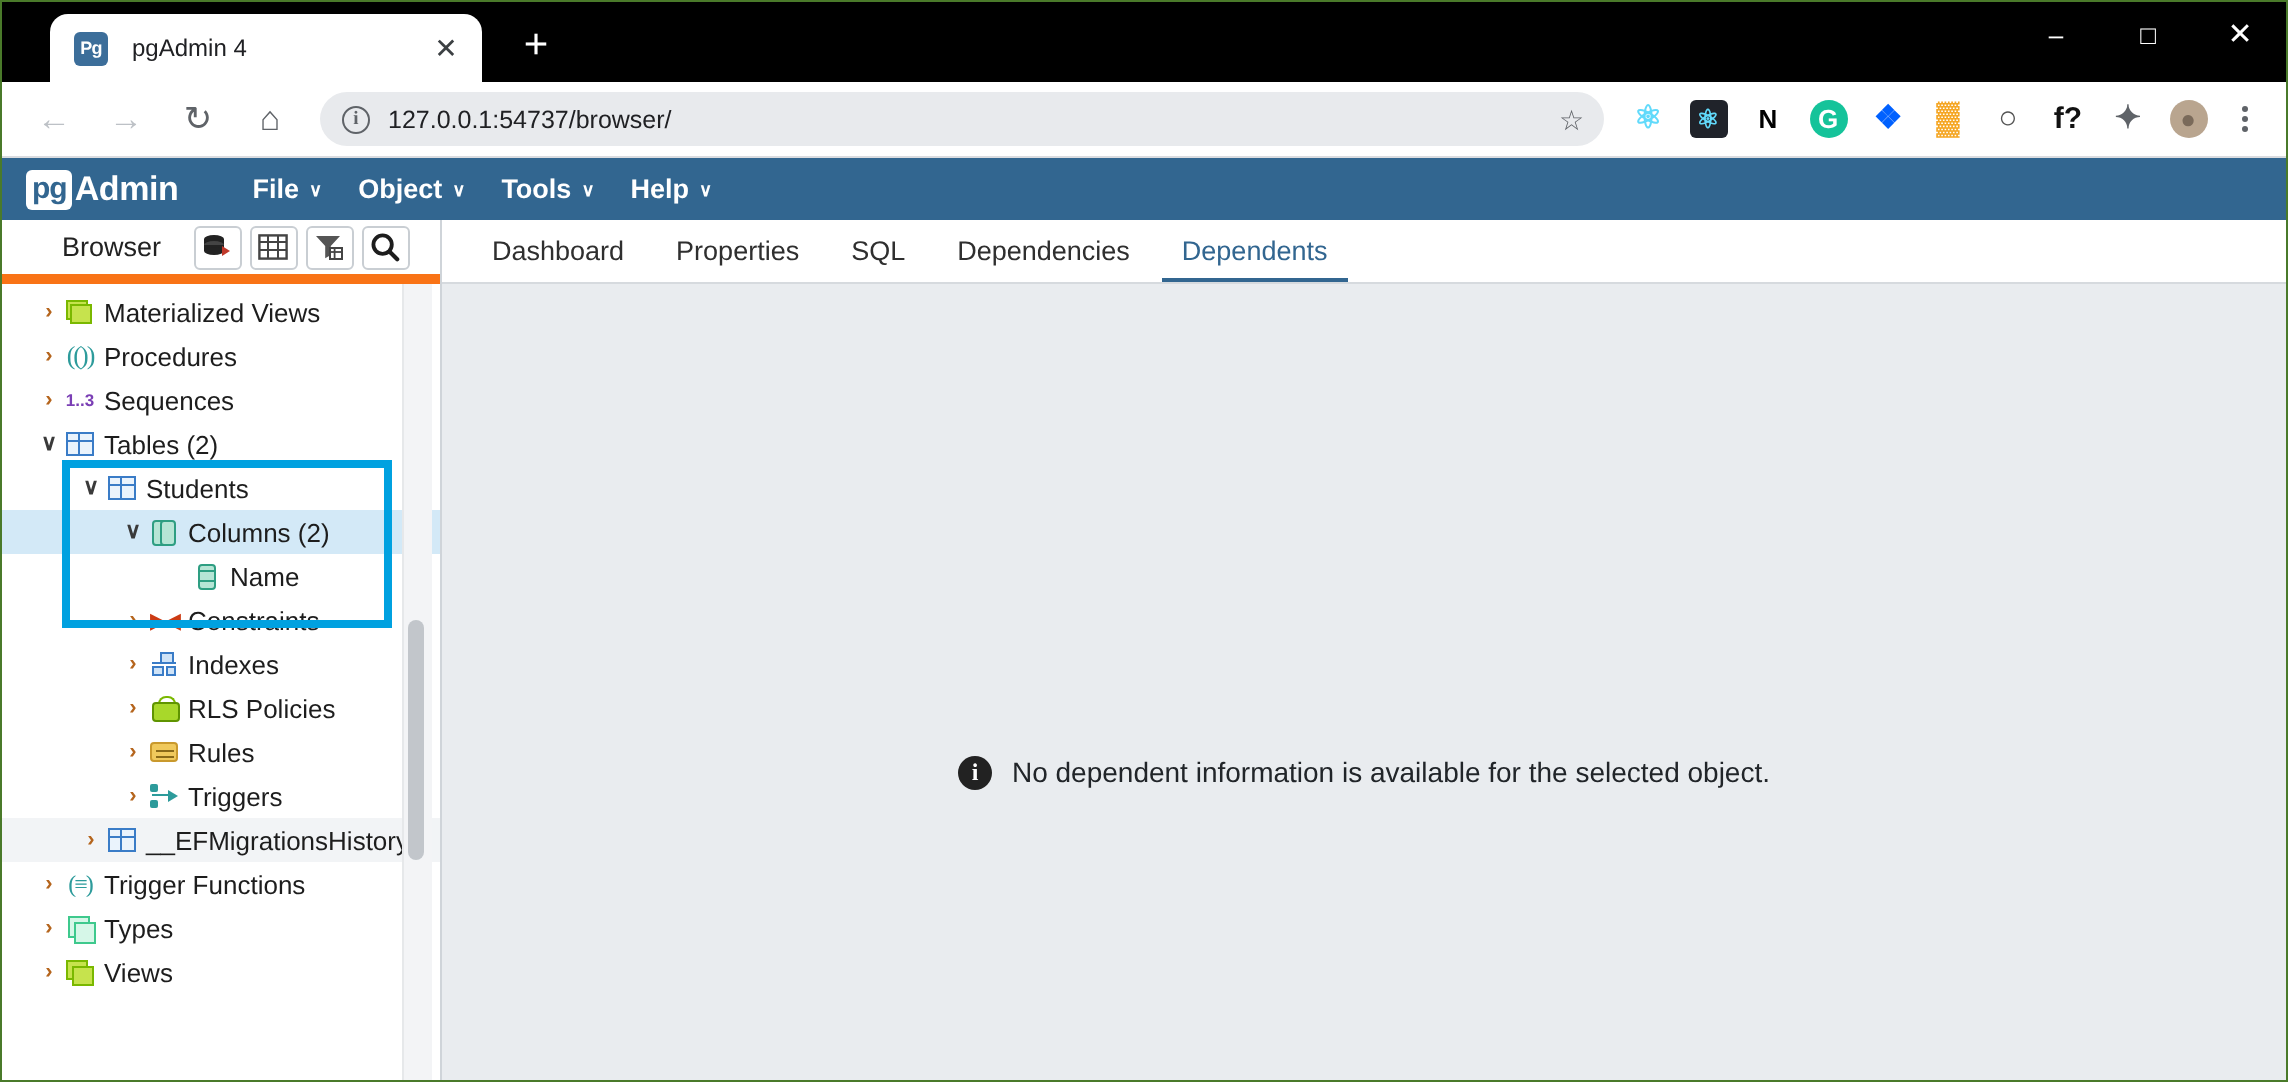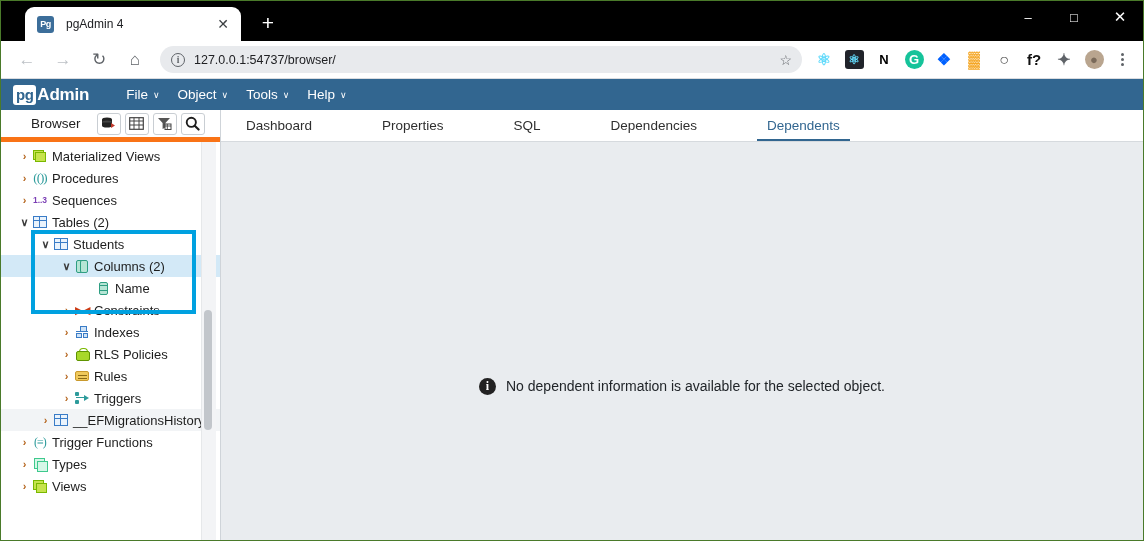--- a/index.html
+++ b/index.html
@@ -171,20 +171,21 @@
     margin-left: 1px;
     letter-spacing: -0.2px;
   }
   .pg-menu { display: flex; align-items: center; margin-left: 28px; }
   .pg-menu-item {
     color: #ffffff;
     font-size: 13.5px;
     padding: 3px 9px;
     display: flex; align-items: center;
     white-space: nowrap;
+    font-weight: bold;
   }
   .caret {
     margin-left: 5px;
     font-size: 9px;
     line-height: 1;
     transform: translateY(1px);
   }
 
   
   .workspace {
@@ -364,21 +365,20 @@
     display: flex; flex-direction: column;
     background: #e9ecef;
     min-width: 0;
   }
   .tabbar {
     height: 32px;
     background: #ffffff;
     display: flex; align-items: stretch;
     padding-left: 12px;
     border-bottom: 1px solid #d6dade;
-    gap: 44px;
   }
   .tabitem {
     padding: 0 13px;
     display: flex; align-items: center;
     font-size: 13.5px;
     color: #2f2f2f;
     white-space: nowrap;
     position: relative;
   }
   .tabitem.active { color: #326690; justify-content: center; }

